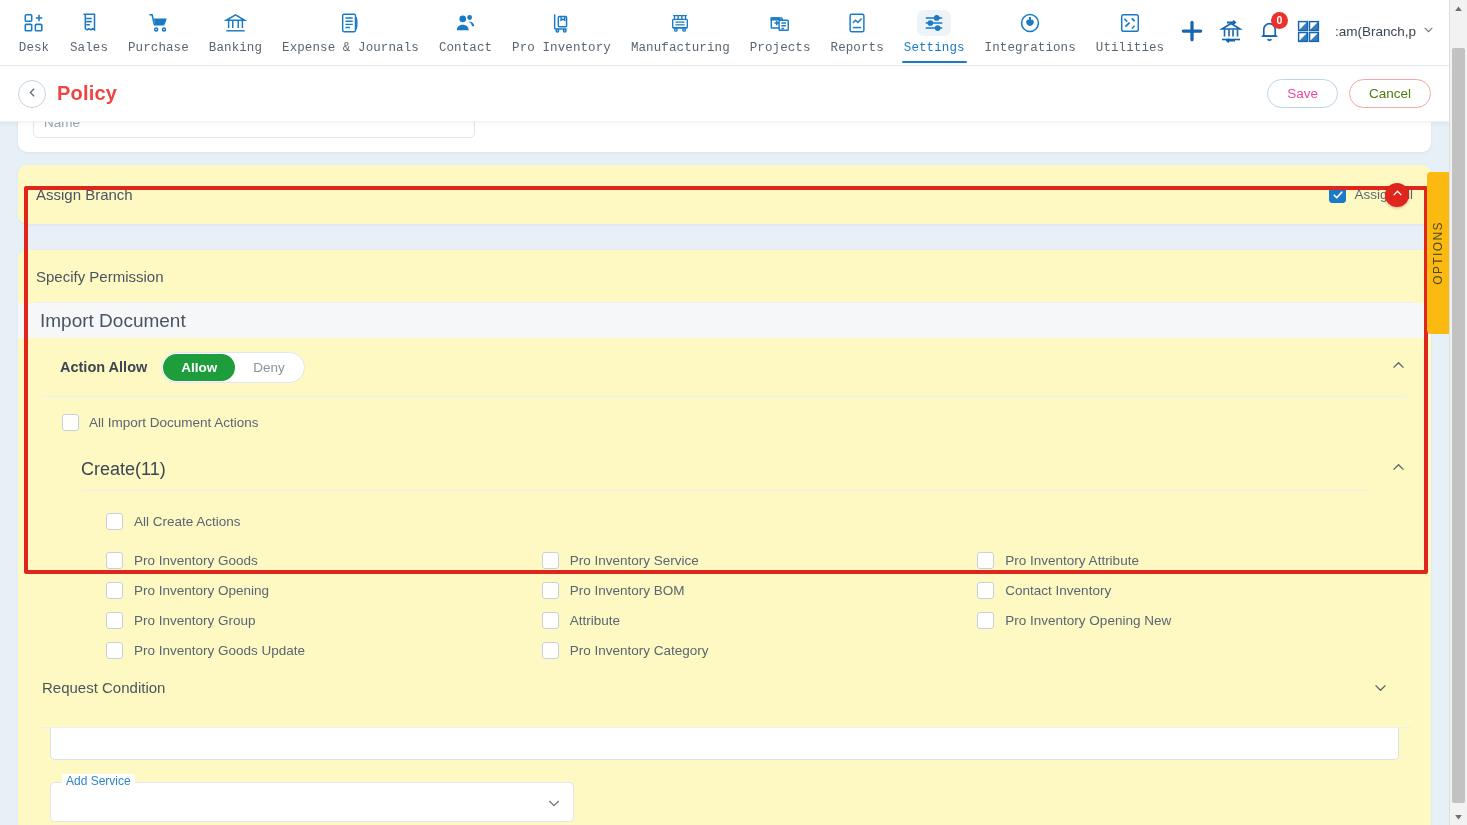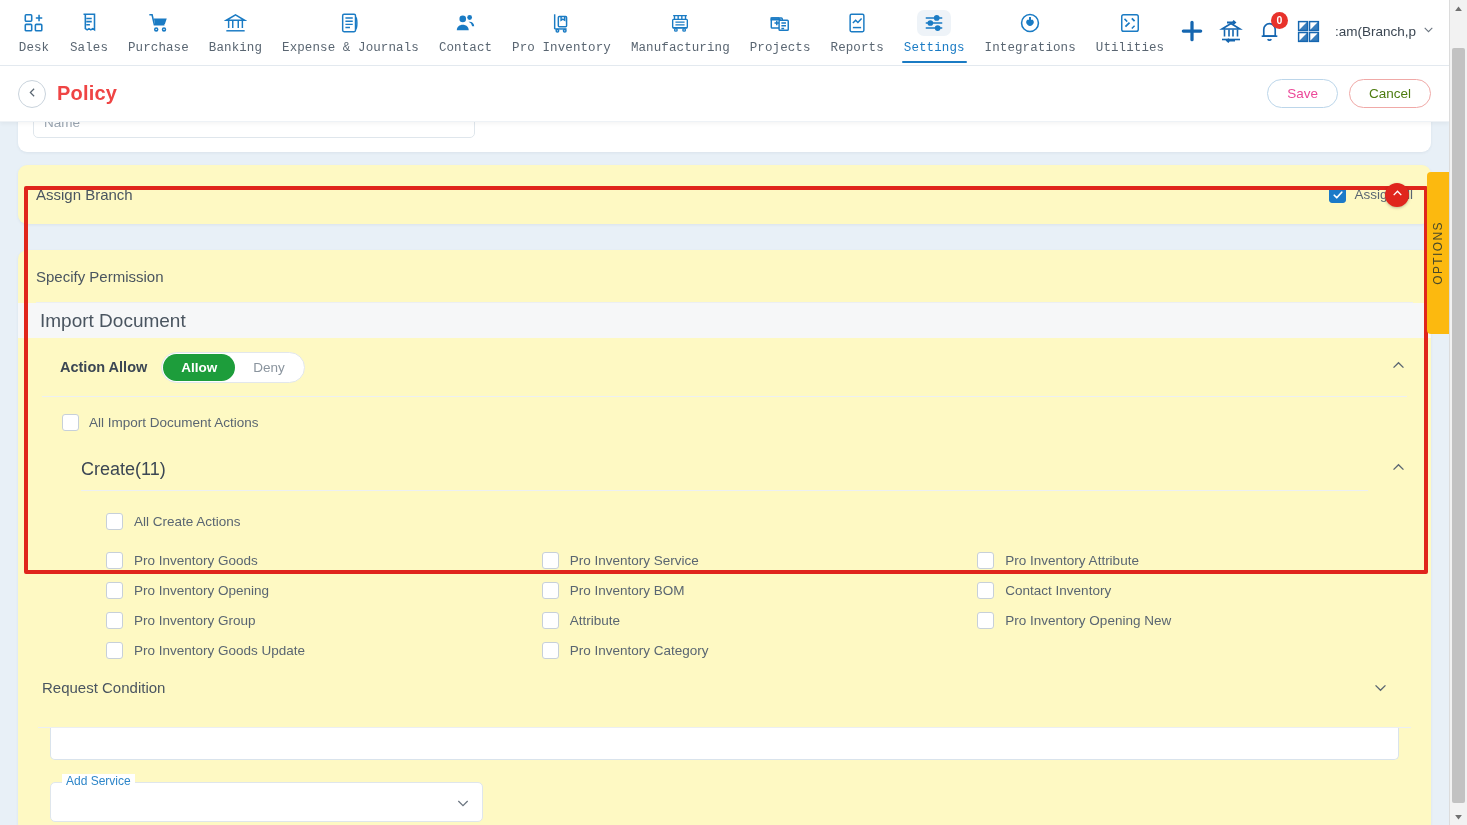--- a/index.html
+++ b/index.html
@@ -196,21 +196,21 @@
   .req-cond .chev { padding-right: 24px; }
 
   .tail-field {
     height: 32px; margin: 0 14px; border: 1px solid #d9e3ec;
     border-top: none; border-radius: 0 0 5px 5px; background: #fff;
   }
   .tail-line { border-top: 1px solid #eceff2; margin: 0 2px; }
 
   .add-service-wrap { position: relative; padding: 22px 0 26px 14px; }
   .add-service {
-    width: 433px; height: 40px; border: 1px solid #dfe6ec; border-radius: 5px;
+    width: 524px; height: 40px; border: 1px solid #dfe6ec; border-radius: 5px;
     background: #fff; position: relative; cursor: pointer;
   }
   .add-service .lblfloat {
     position: absolute; top: -9px; left: 11px; background: #fff; padding: 0 4px;
     font-size: 12px; color: #2e86c9;
   }
   .add-service .caret { position: absolute; right: 11px; top: 12px; }
 
   
   .options-tab {

